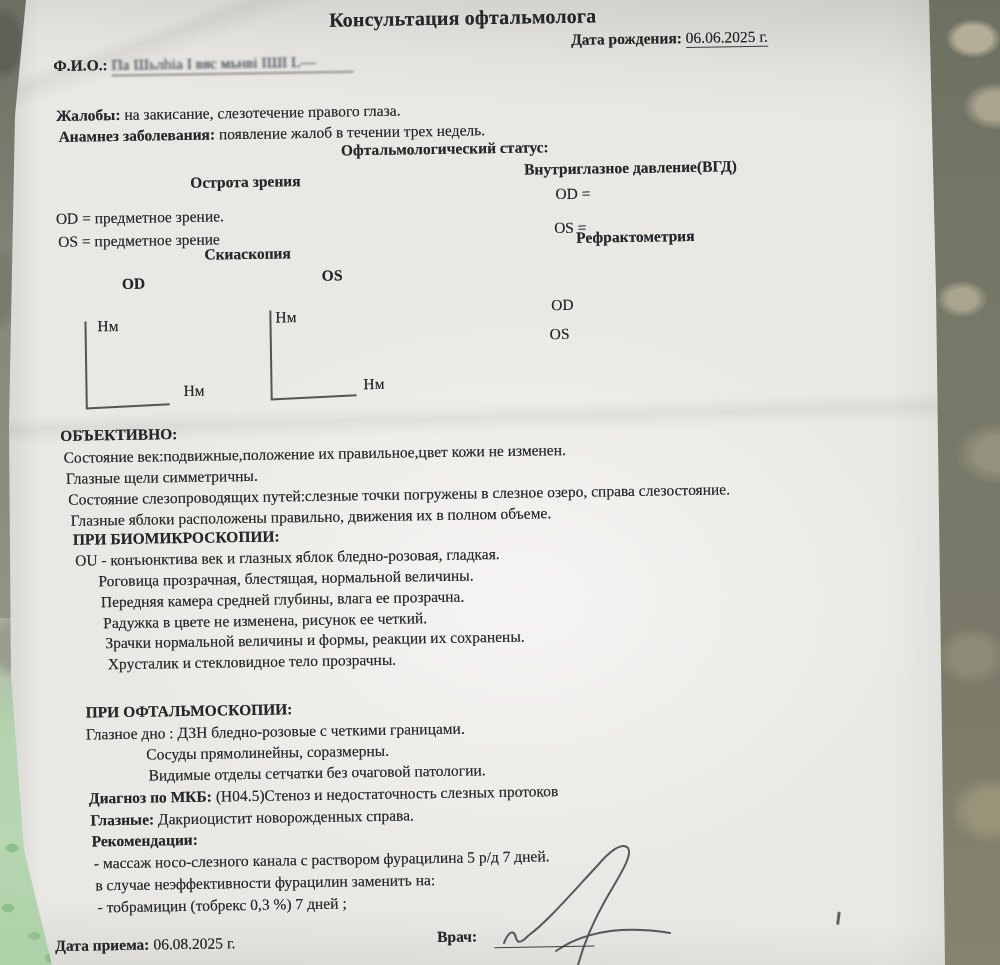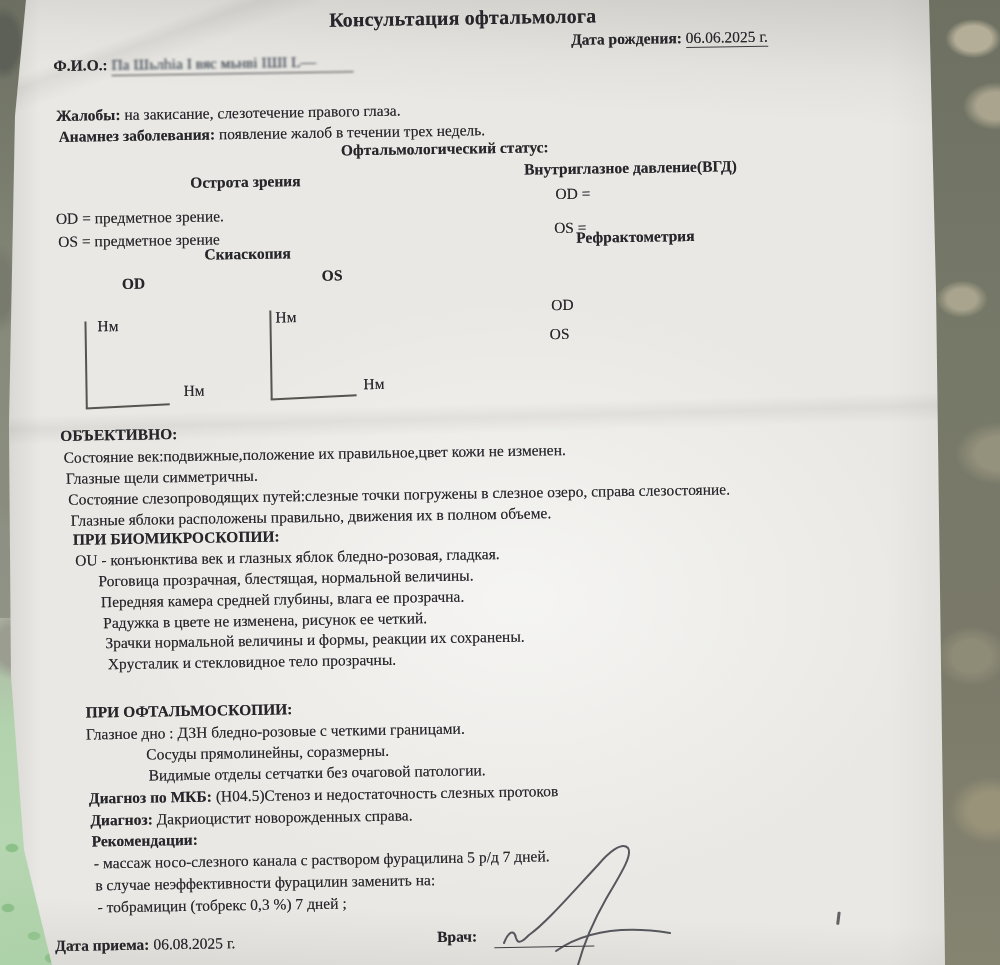--- a/index.html
+++ b/index.html
@@ -138,21 +138,21 @@
     <div class="ln b" style="left:82px;top:697px">ПРИ ОФТАЛЬМОСКОПИИ:</div>
     <div class="ln" style="left:82px;top:719px">Глазное дно : ДЗН бледно-розовые с четкими границами.</div>
     <div class="ln" style="left:142px;top:740px">Сосуды прямолинейны, соразмерны.</div>
     <div class="ln" style="left:144px;top:761px">Видимые отделы сетчатки без очаговой патологии.</div>
 
     <div class="ln" style="left:84px;top:783px">
       <span class="b">Диагноз по МКБ:</span>
       <span>(H04.5)Стеноз и недостаточность слезных протоков</span>
     </div>
     <div class="ln" style="left:85px;top:805px">
-      <span class="b">Диагноз:</span>
+      <span class="b">Глазные:</span>
       <span>Дакриоцистит новорожденных справа.</span>
     </div>
 
     <div class="ln b" style="left:86px;top:826px">Рекомендации:</div>
     <div class="ln" style="left:88px;top:848px">- массаж носо-слезного канала с раствором фурацилина 5 р/д 7 дней.</div>
     <div class="ln" style="left:89px;top:870px">в случае неэффективности фурацилин заменить на:</div>
     <div class="ln" style="left:91px;top:892px">- тобрамицин (тобрекс 0,3 %)  7 дней ;</div>
 
     <div class="ln" style="left:48px;top:930px">
       <span class="b">Дата приема:</span>

